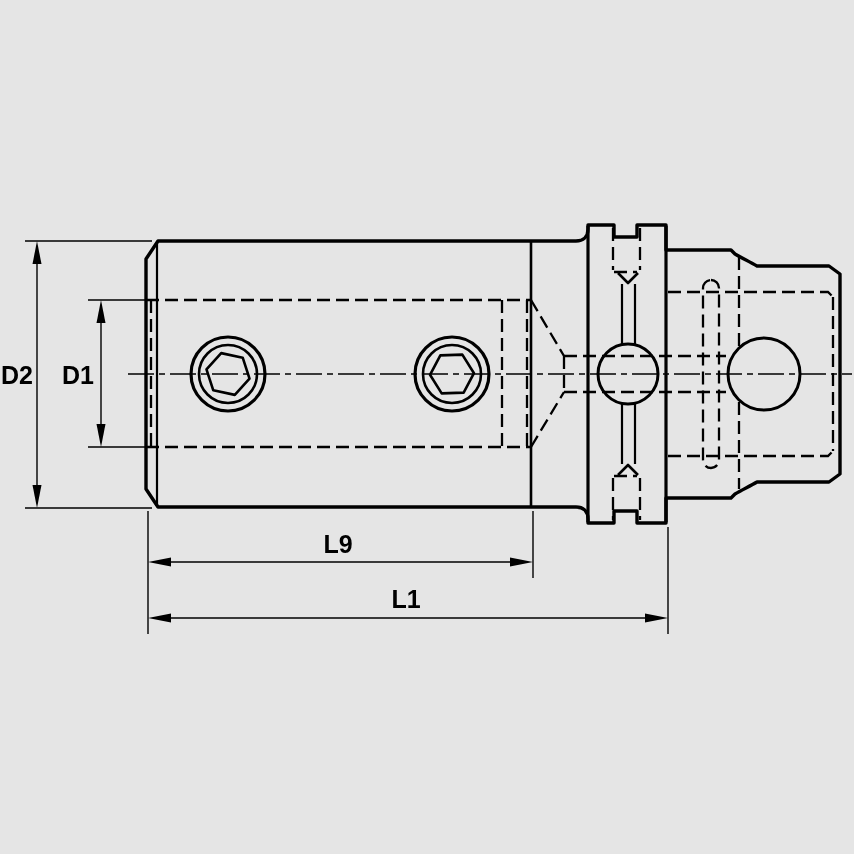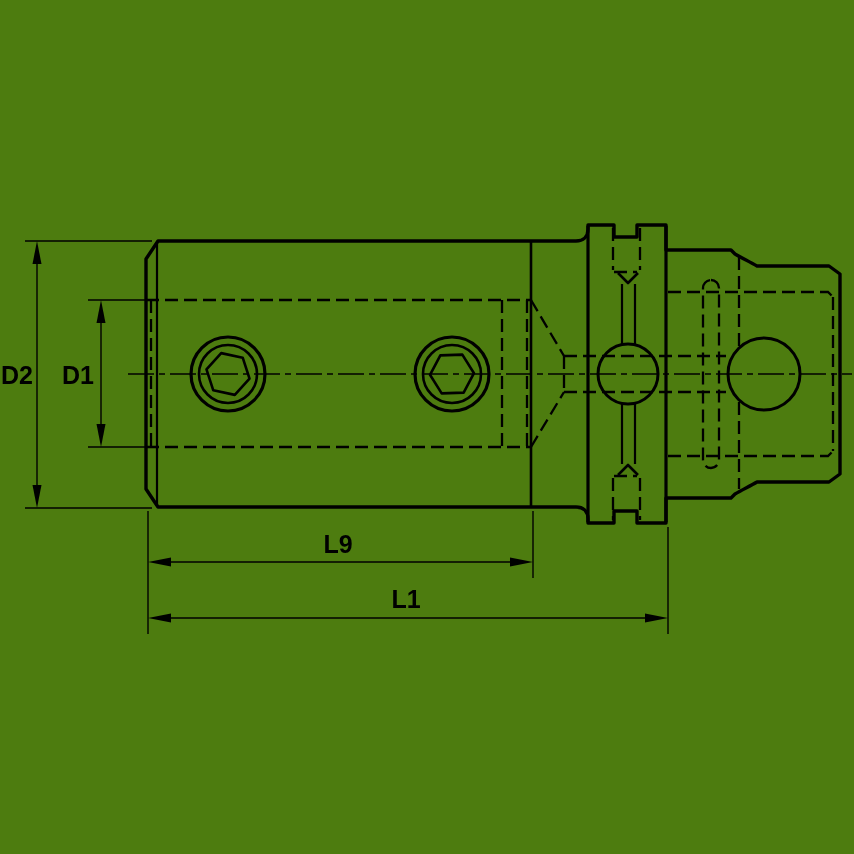--- a/index.html
+++ b/index.html
@@ -3,21 +3,21 @@
 <meta charset="utf-8">
 <style>
   html, body {
     margin: 0;
     padding: 0;
     background: #ffffff;
   }
   .canvas {
     width: 854px;
     height: 854px;
-    background: #4d7c0f;
+    background: #e5e5e5;
     position: relative;
     font-family: "Liberation Sans", sans-serif;
   }
   svg { display: block; }
   .outline    { fill: none; stroke: #000; stroke-width: 3.4; stroke-linejoin: round; stroke-linecap: round; }
   .solid2     { fill: none; stroke: #000; stroke-width: 2.2; }
   .solid25    { fill: none; stroke: #000; stroke-width: 2.6; stroke-linejoin: round; }
   .solid3     { fill: none; stroke: #000; stroke-width: 3.2; }
   .hidden-ln  { fill: none; stroke: #000; stroke-width: 2.3; stroke-dasharray: 13 6; }
   .thin       { fill: none; stroke: #000; stroke-width: 1.4; }

